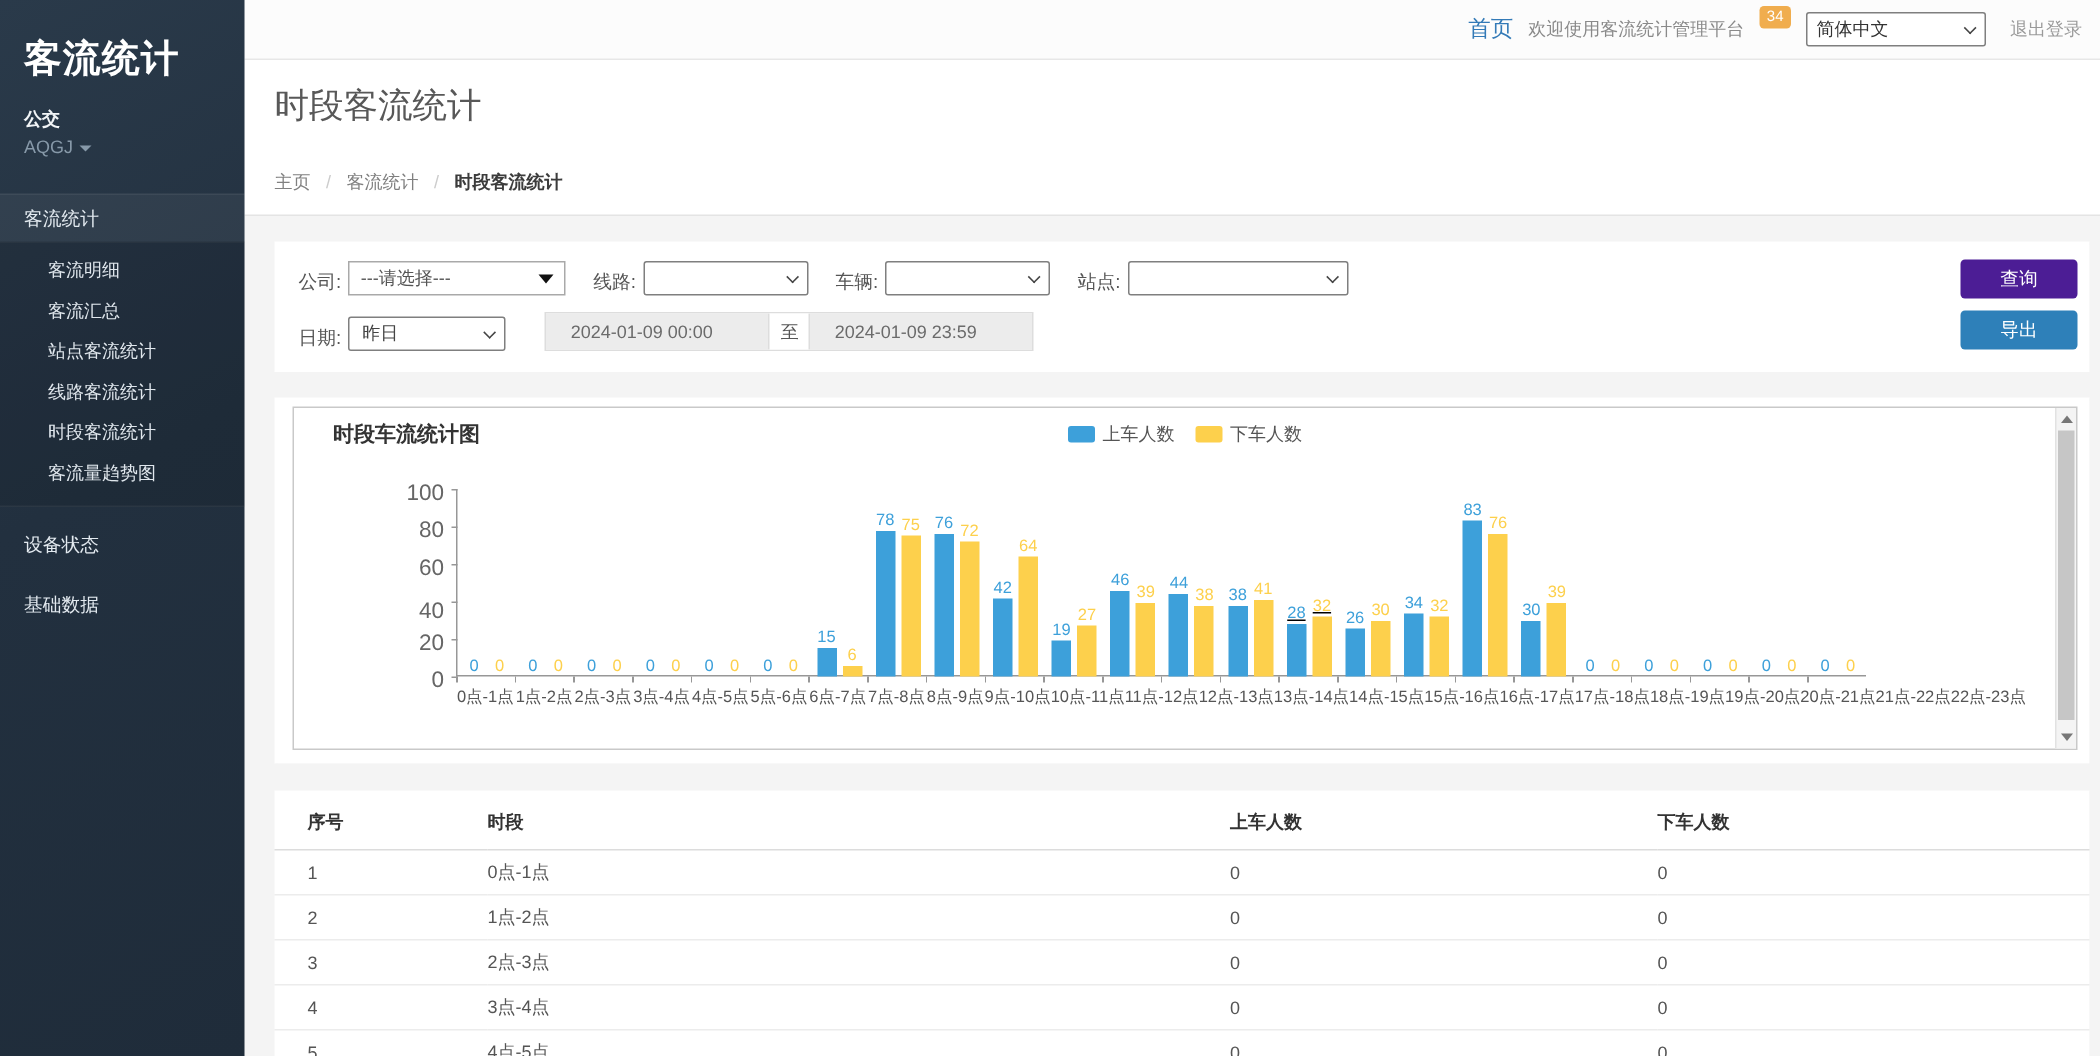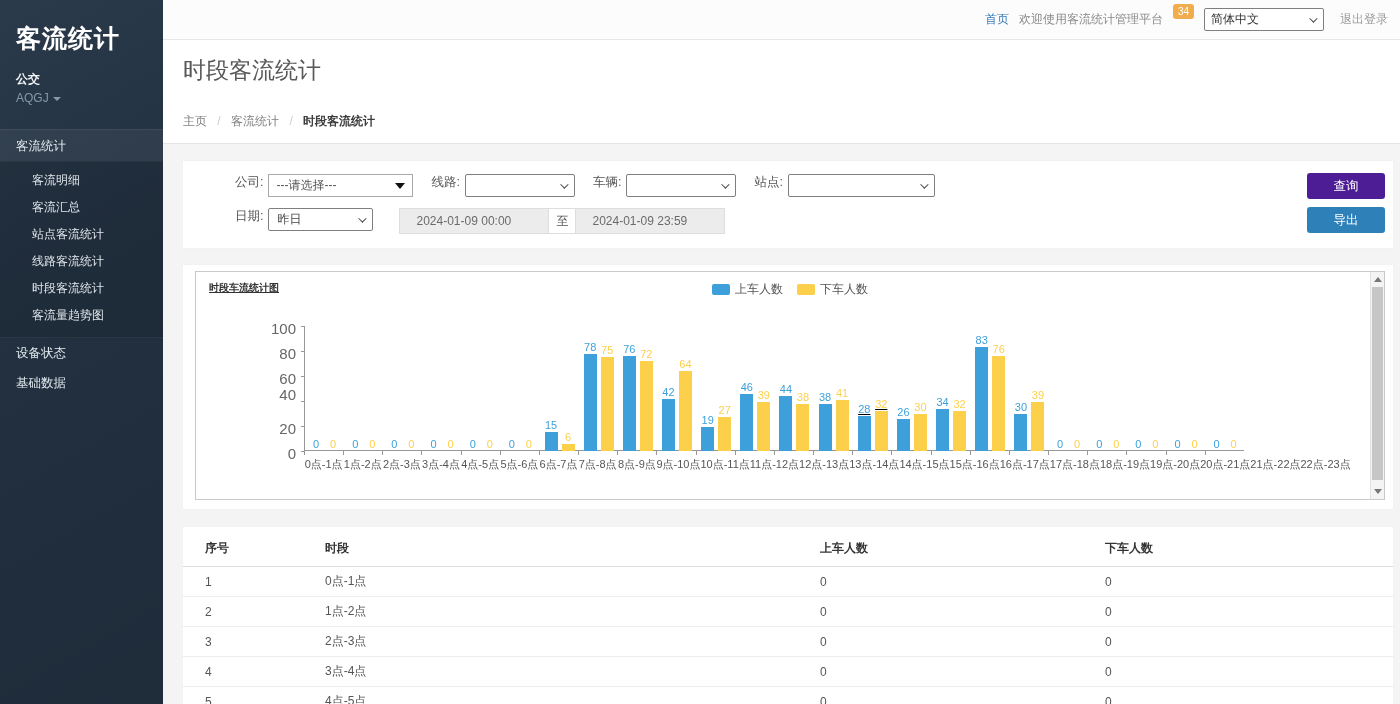--- a/index.html
+++ b/index.html
@@ -11,49 +11,49 @@
     background:linear-gradient(150deg,#2a3a4a 0%,#22303f 45%,#1f2c3a 100%); color:#fff; z-index:5; }
   .logo { padding:22px 16px 0 16px; font-size:25px; font-weight:bold; color:#fff; letter-spacing:1px; }
   .org { padding:16px 16px 0 16px; font-size:12px; font-weight:bold; color:#f2f5f7; }
   .user { padding:3px 16px 0 16px; font-size:12px; color:#8799a9; cursor:pointer; }
   .user .caret { display:inline-block; width:0; height:0; border-left:4px solid transparent;
     border-right:4px solid transparent; border-top:4px solid #8799a9; margin-left:4px; vertical-align:middle; }
   .menu { margin-top:24px; }
   .menu-group { height:33px; line-height:33px; padding-left:16px; font-size:12.5px; color:#e3eaf0;
     background:rgba(255,255,255,0.05); border-top:1px solid rgba(255,255,255,0.06);
     border-bottom:1px solid rgba(0,0,0,0.15); cursor:pointer; }
-  .menu-group.plain { background:transparent; border:none; height:30px; line-height:30px; }
+  .menu-group.plain { background:transparent; border:none; margin-top:10px; height:30px; line-height:30px; }
   .submenu { background:rgba(0,0,0,0.10); padding:5px 0 8px 0; border-bottom:1px solid rgba(255,255,255,0.06); }
   .submenu-item { padding:5px 8px 5px 32px; font-size:12px; color:#e0e7ed; cursor:pointer; white-space:nowrap; }
 
   
   .main { margin-left:163px; }
   .topbar { height:40px; background:#fcfcfc; border-bottom:1px solid #e7e7e7;
     display:flex; align-items:center; justify-content:flex-end; padding-right:12px; gap:10px; }
-  .home-link { color:#337ab7; font-size:12px; cursor:pointer; }
+  .home-link { color:#337ab7; font-size:15px; cursor:pointer; }
   .welcome { color:#8a8a8a; font-size:12px; }
   .badge { background:#f0ad4e; color:#fff; font-size:10px; border-radius:3px; padding:2px 5px;
     transform:translateY(-8px); display:inline-block; }
   .lang-select { width:120px; height:23px; border:1px solid #7f7f7f; border-radius:2px; background:#fff;
     font-size:12px; color:#333; display:flex; align-items:center; padding:0 6px; position:relative; cursor:pointer; }
   .logout { color:#9a9a9a; font-size:12px; cursor:pointer; margin-left:6px; }
 
   .title-block { background:#fff; padding:15px 24px 13px 20px; border-bottom:1px solid #e4e4e4; }
   .page-title { font-size:23px; font-weight:400; color:#585858; }
   .breadcrumb { margin-top:27px; font-size:12px; color:#999; }
   .breadcrumb .crumb { color:#808080; cursor:pointer; }
   .breadcrumb .sep { color:#ccc; margin:0 7px; }
   .breadcrumb .active { color:#3c3c3c; font-weight:bold; }
 
   .content { padding:17px 7px 0 20px; }
   .panel { background:#fff; box-shadow:0 0 1px rgba(0,0,0,0.06); }
 
   
   .filter-panel { position:relative; padding:13px 16px 14px 16px; }
-  .frow { display:flex; align-items:flex-start;margin-left:36px; }
+  .frow { display:flex; align-items:flex-end; }
   .frow + .frow { margin-top:11px; }
   .flabel { font-size:12.5px; color:#555; margin-right:5px; white-space:nowrap; }
   .cselect { width:145px; height:23px; border:1px solid #a9a9a9; background:#fff; font-size:12px; color:#555;
     display:flex; align-items:center; justify-content:space-between; padding:0 7px; margin-right:18px; cursor:pointer; }
   .cselect .tri { width:0; height:0; border-left:5px solid transparent; border-right:5px solid transparent;
     border-top:6px solid #111; }
   .nselect { height:23px; border:1px solid #7f7f7f; border-radius:2px; background:#fff; position:relative;
     margin-right:18px; cursor:pointer; }
   .nselect.w110 { width:110px; } .nselect.w147 { width:147px; } .nselect.w105 { width:105px; }
   .nselect .chev, .lang-select .chev { position:absolute; right:8px; top:8px; width:6px; height:6px;
@@ -65,21 +65,21 @@
   .tocell { width:28px; background:#fff; border-left:1px solid #ddd; border-right:1px solid #ddd;
     display:flex; align-items:center; justify-content:center; font-size:12px; color:#555; }
   .btn { position:absolute; right:8px; width:78px; height:26px; border:none; border-radius:3px; color:#fff;
     font-size:12.5px; cursor:pointer; font-family:inherit; }
   .btn-query { top:12px; background:#4c1d95; }
   .btn-export { top:46px; background:#2e80b9; }
 
   
   .chart-panel { margin-top:17px; padding:6px 8px 9px 12px; }
   .chart-box { position:relative; border:1px solid #c9c9c9; height:229px; background:#fff; }
-  .chart-title { position:absolute; left:13px; top:9px; font-size:10px; font-weight:bold; color:#333;text-decoration:underline; }
+  .chart-title { position:absolute; left:26px; top:9px; font-size:14px; font-weight:bold; color:#333; }
   .legend { position:absolute; left:0; right:0; top:9px; display:flex; justify-content:center; gap:14px; }
   .legend-item { display:flex; align-items:center; gap:5px; cursor:pointer; }
   .legend-swatch { width:18px; height:11px; border-radius:2px; }
   .legend-label { font-size:12px; color:#555; }
   .plot-wrap { position:absolute; left:108px; top:54px; }
   .plot { position:relative; width:940px; height:125px; border-left:1px solid #979797; border-bottom:1px solid #979797; }
   .ylab { position:absolute; right:100%; margin-right:9px; font-size:15px; color:#666; transform:translateY(-6px); }
   .ytick { position:absolute; right:100%; width:4px; height:1px; background:#979797; }
   .bars { display:flex; align-items:flex-end; height:125px; width:940px; }
   .bargroup { display:flex; align-items:flex-end; justify-content:center; gap:4px; }
@@ -441,21 +441,21 @@
                   <div class="barcol">
                     <div class="barval" style="color: rgb(253, 208, 76);">0</div>
                     <div class="bar" style="background: rgb(253, 208, 76); height: 0px;"></div>
                   </div>
                 </div>
               </div>
           <span class="ylab" style="top: 125px;">0</span>
               <span class="ytick" style="top: 124.5px;"></span>
               <span class="ylab" style="top: 100px;">20</span>
               <span class="ytick" style="top: 99.5px;"></span>
-              <span class="ylab" style="top: 66px;">40</span>
+              <span class="ylab" style="top: 79px;">40</span>
               <span class="ytick" style="top: 74.5px;"></span>
               <span class="ylab" style="top: 50px;">60</span>
               <span class="ytick" style="top: 49.5px;"></span>
               <span class="ylab" style="top: 25px;">80</span>
               <span class="ytick" style="top: 24.5px;"></span>
               <span class="ylab" style="top: 0px;">100</span>
               <span class="ytick" style="top: -0.5px;"></span>
             </div>
           <div class="xticks"></div>
           <div class="xlabels" id="xlabels">

